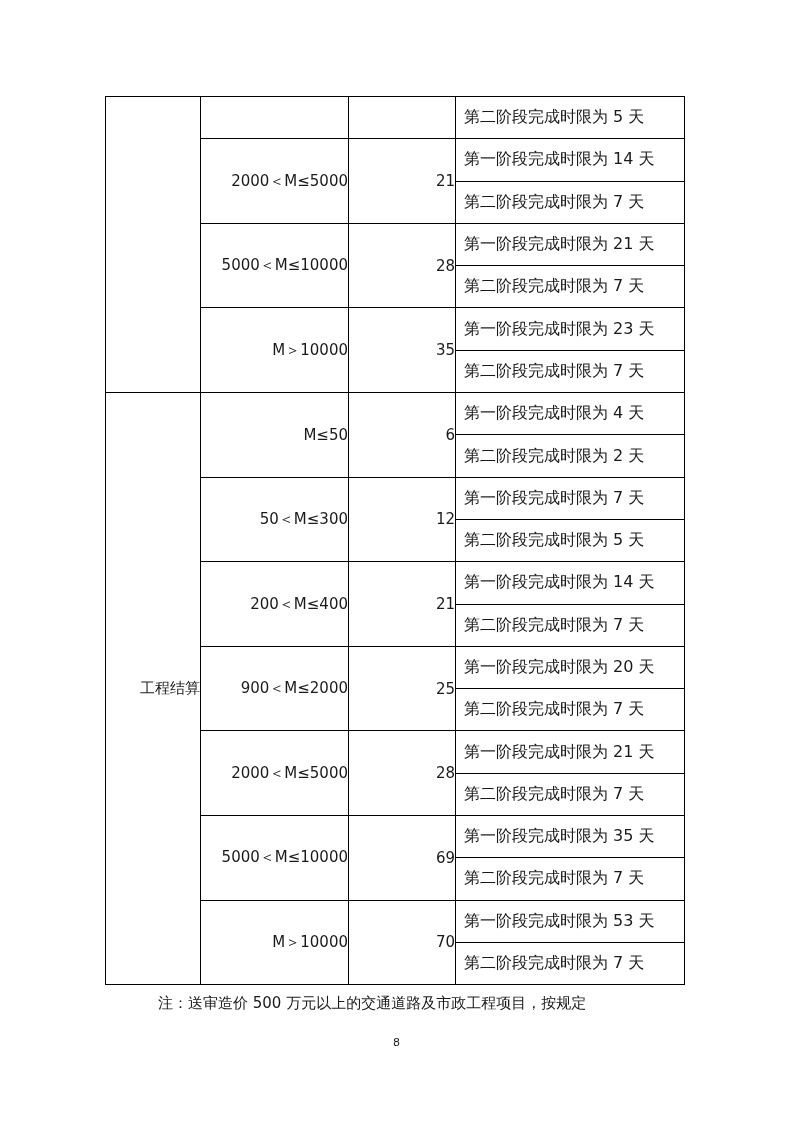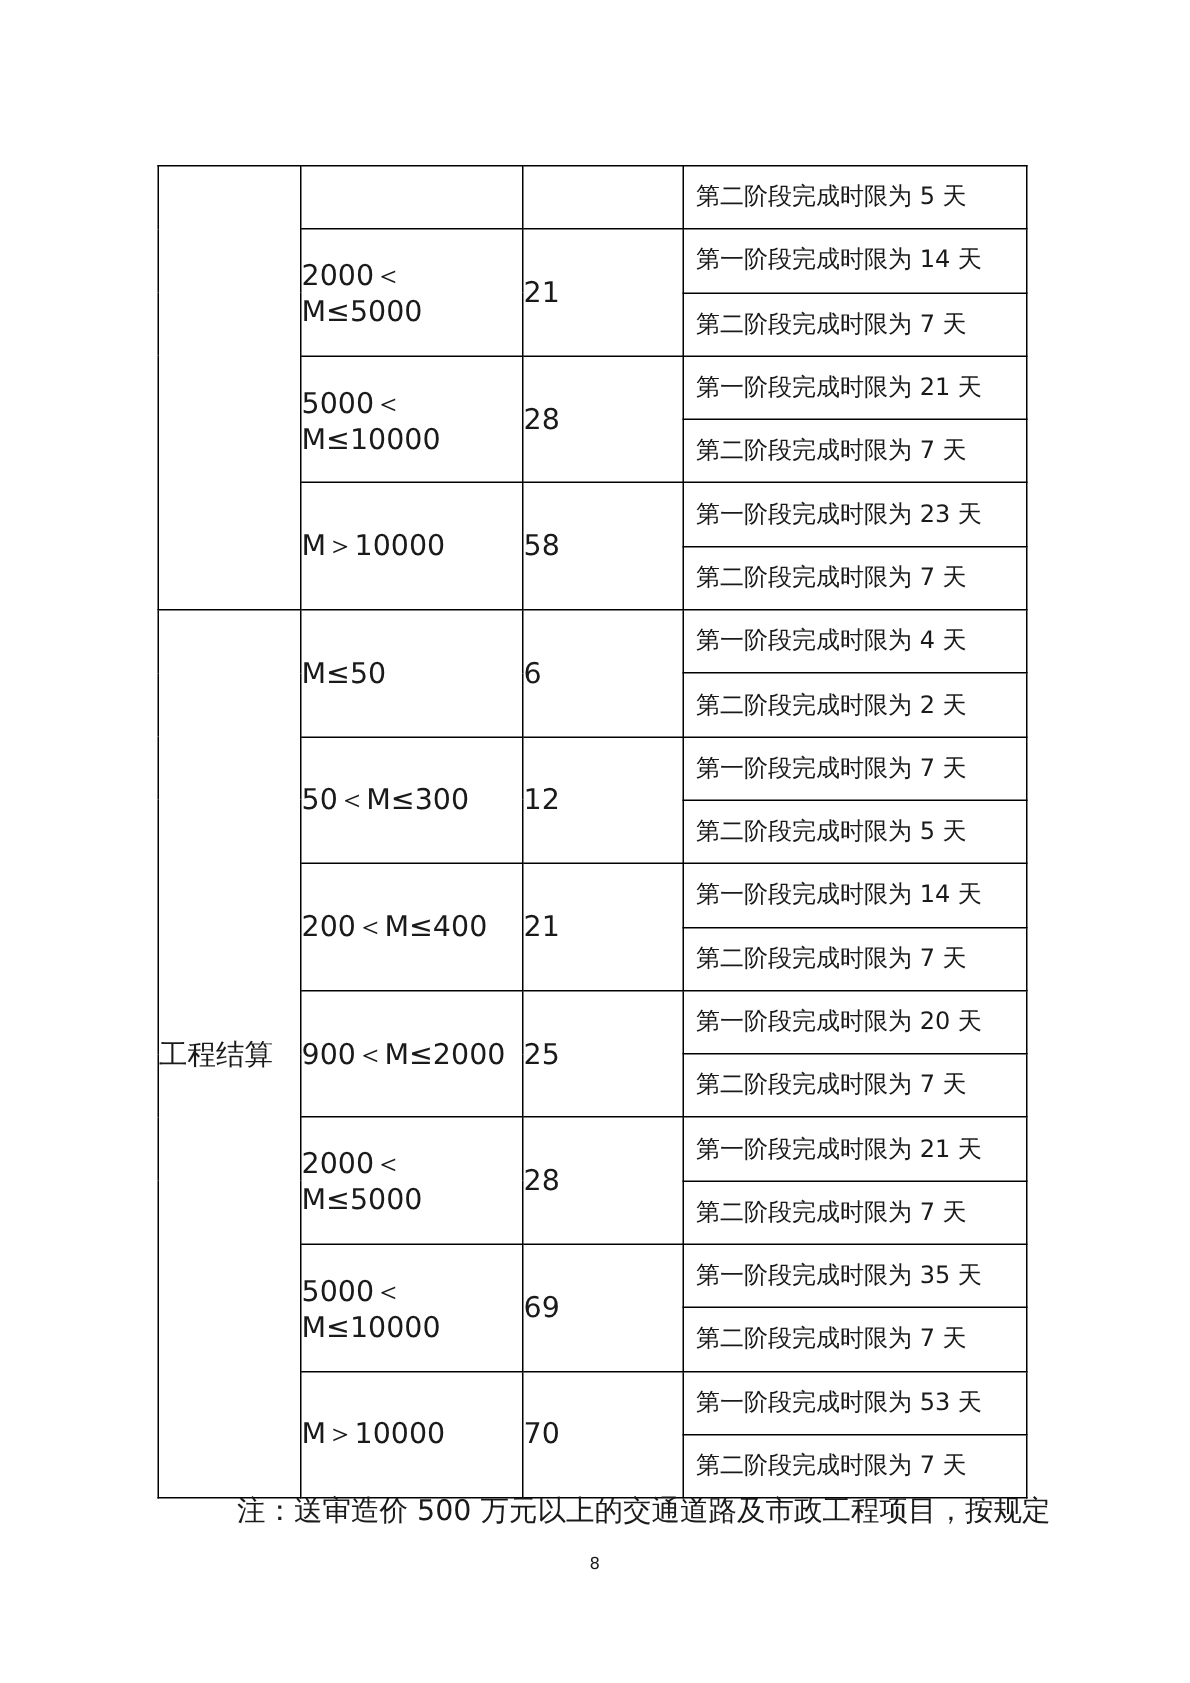--- a/index.html
+++ b/index.html
@@ -1,21 +1,21 @@
 <!DOCTYPE html>
 <html><head>
 <meta charset="utf-8">
 <style>
   html,body{margin:0;padding:0;background:#fff;}
   body{width:793px;height:1122px;position:relative;font-family:"DejaVu Sans","Liberation Sans",sans-serif;color:#1a1a1a;overflow:hidden;}
-  table{position:absolute;left:105px;top:96px;border-collapse:collapse;table-layout:fixed;margin-top:14px;}
-  td{border:1px solid #000;font-size:19px;padding:0;text-align:left;vertical-align:middle;}
+  table{position:absolute;left:105px;top:96px;border-collapse:collapse;table-layout:fixed;}
+  td{border:1px solid #000;font-size:15px;padding:0;text-align:right;vertical-align:middle;}
   td.stage{text-align:left;padding-left:8px;height:41.3px;white-space:nowrap;font-size:16px;}
   .c1{width:95px;} .c2{width:148px;} .c3{width:107px;} .c4{width:229px;}
-  .note{position:absolute;left:158px;top:994px;font-size:19px;white-space:nowrap;}
+  .note{position:absolute;left:158px;top:994px;font-size:15px;white-space:nowrap;}
   .pagenum{position:absolute;left:0;width:793px;top:1036px;text-align:center;font-size:11px;}
 </style>
 </head>
 <body>
 
 <table>
   <colgroup>
       <col class="c1">
       <col class="c2">
       <col class="c3">
@@ -40,21 +40,21 @@
     <tr>
       <td rowspan="2">5000＜M≤10000</td>
       <td rowspan="2">28</td>
       <td class="stage">第一阶段完成时限为 21 天</td>
     </tr>
     <tr>
       <td class="stage">第二阶段完成时限为 7 天</td>
     </tr>
     <tr>
       <td rowspan="2">M＞10000</td>
-      <td rowspan="2">58</td>
+      <td rowspan="2">35</td>
       <td class="stage">第一阶段完成时限为 23 天</td>
     </tr>
     <tr>
       <td class="stage">第二阶段完成时限为 7 天</td>
     </tr>
 
     <tr>
       <td rowspan="14">工程结算</td>
       <td rowspan="2">M≤50</td>
       <td rowspan="2">6</td>

